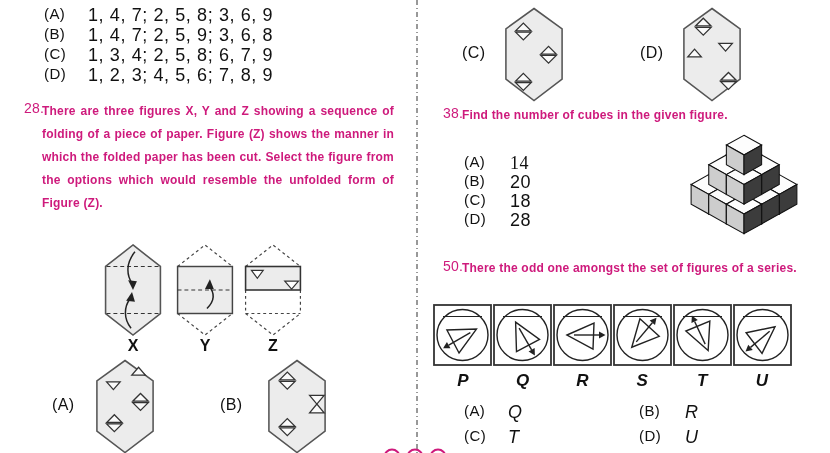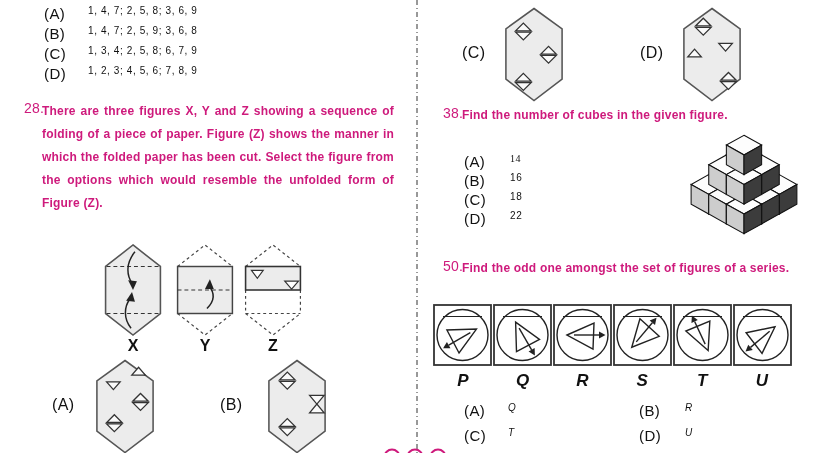--- a/index.html
+++ b/index.html
@@ -7,21 +7,21 @@
     --ink:#111;
     --figfill:#ECECEC;
   }
   html,body{margin:0;padding:0;}
   body{
     width:830px;height:453px;position:relative;overflow:hidden;
     background:#fff;font-family:"Liberation Sans",sans-serif;color:var(--ink);
   }
   .abs{position:absolute;}
   .optlabel{font-size:15px;letter-spacing:.4px;white-space:nowrap;}
-  .optvalue{font-size:10px;letter-spacing:.6px;white-space:nowrap;}
+  .optvalue{font-size:18px;letter-spacing:.6px;white-space:nowrap;}
   .qnum{font-size:14px;font-weight:normal;color:var(--magenta);letter-spacing:.2px;margin-left:16px;}
   .qtext{font-size:12px;font-weight:bold;color:var(--magenta);letter-spacing:.2px;
          line-height:23px;text-align:justify;}
   .qtext29{line-height:21.5px;}
   .figlabel{font-size:16px;letter-spacing:.4px;}
   .foldlabel{font-size:16px;font-weight:bold;text-align:center;}
   .serieslabels{display:flex;width:359px;}
   .serieslabels span{width:59.8px;text-align:center;font-size:17px;font-weight:bold;font-style:italic;}
   .seriesstrip{display:flex;gap:1px;}
   .italicval{font-style:italic;}
@@ -129,25 +129,25 @@
   </g>
 </svg>
 
 <span class="abs qnum" style="left:427px;top:105px;">38.</span>
 <div class="abs qtext qtext29" style="left:462px;top:105px;width:348px;">Find the number of cubes in the given figure.</div>
 
 <div>
   <span class="abs optlabel" style="left:464px;top:153px;">(A)</span>
   <span class="abs optvalue" style="left:510px;top:153px;font-family:Liberation Serif, serif;">14</span>
   <span class="abs optlabel" style="left:464px;top:172px;">(B)</span>
-  <span class="abs optvalue" style="left:510px;top:172px;">16</span>
+  <span class="abs optvalue" style="left:510px;top:172px;">20</span>
   <span class="abs optlabel" style="left:464px;top:191px;">(C)</span>
   <span class="abs optvalue" style="left:510px;top:191px;">18</span>
   <span class="abs optlabel" style="left:464px;top:210px;">(D)</span>
-  <span class="abs optvalue" style="left:510px;top:210px;">22</span>
+  <span class="abs optvalue" style="left:510px;top:210px;">28</span>
 </div>
 
 <svg id="cube-figure" class="abs" style="left:688px;top:131px;" width="112" height="108" viewBox="-54 -23 108 104">
     <polygon points="0,0 17,9.5 0,19 -17,9.5" fill="#FDFDFD" stroke="#111" stroke-width="1"></polygon>
     <polygon points="-17,9.5 0,19 0,38 -17,28.5" fill="#CDCDCD" stroke="#111" stroke-width="1"></polygon>
     <polygon points="0,19 17,9.5 17,28.5 0,38" fill="#3C3C3C" stroke="#111" stroke-width="1"></polygon>
     <polygon points="-17,9.5 0,19 -17,28.5 -34,19" fill="#FDFDFD" stroke="#111" stroke-width="1"></polygon>
     <polygon points="-34,19 -17,28.5 -17,47.5 -34,38" fill="#CDCDCD" stroke="#111" stroke-width="1"></polygon>
     <polygon points="-17,28.5 0,19 0,38 -17,47.5" fill="#3C3C3C" stroke="#111" stroke-width="1"></polygon>
     <polygon points="17,9.5 34,19 17,28.5 0,19" fill="#FDFDFD" stroke="#111" stroke-width="1"></polygon>
@@ -182,21 +182,21 @@
     <polygon points="-17,19 0,9.5 0,28.5 -17,38" fill="#3C3C3C" stroke="#111" stroke-width="1"></polygon>
     <polygon points="0,9.5 17,19 0,28.5 -17,19" fill="#FDFDFD" stroke="#111" stroke-width="1"></polygon>
     <polygon points="-17,19 0,28.5 0,47.5 -17,38" fill="#CDCDCD" stroke="#111" stroke-width="1"></polygon>
     <polygon points="0,28.5 17,19 17,38 0,47.5" fill="#3C3C3C" stroke="#111" stroke-width="1"></polygon>
     <polygon points="0,-19 17,-9.5 0,0 -17,-9.5" fill="#FDFDFD" stroke="#111" stroke-width="1"></polygon>
     <polygon points="-17,-9.5 0,0 0,19 -17,9.5" fill="#CDCDCD" stroke="#111" stroke-width="1"></polygon>
     <polygon points="0,0 17,-9.5 17,9.5 0,19" fill="#3C3C3C" stroke="#111" stroke-width="1"></polygon>
   </svg>
 
 <span class="abs qnum" style="left:427px;top:258px;">50.</span>
-<div class="abs qtext qtext29" style="left:462px;top:258px;width:352px;">Find the odd one amongst the set of figures of a series.</div>
+<div class="abs qtext qtext29" style="left:462px;top:258px;width:352px;">There the odd one amongst the set of figures of a series.</div>
 
 <div class="abs seriesstrip" style="left:433px;top:304px;">
   <svg width="59" height="62" viewBox="0 0 59 62">
     <rect x="1" y="1" width="57" height="60" fill="#fff" stroke="#333" stroke-width="1.8"></rect>
     <circle cx="29.5" cy="31" r="25.5" fill="none" stroke="#222" stroke-width="1.4"></circle>
     <line x1="10" y1="12.5" x2="49" y2="12.5" stroke="#222" stroke-width="1.1"></line>
     <g transform="rotate(150 29.5 32)" fill="none" stroke="#222" stroke-width="1.4">
       <polygon points="14,31 41,19 40,45"></polygon>
         <line x1="21" y1="31" x2="46" y2="31"></line>
       <polygon points="46,27.5 52.5,31 46,34.5" fill="#222" stroke="none"></polygon>

